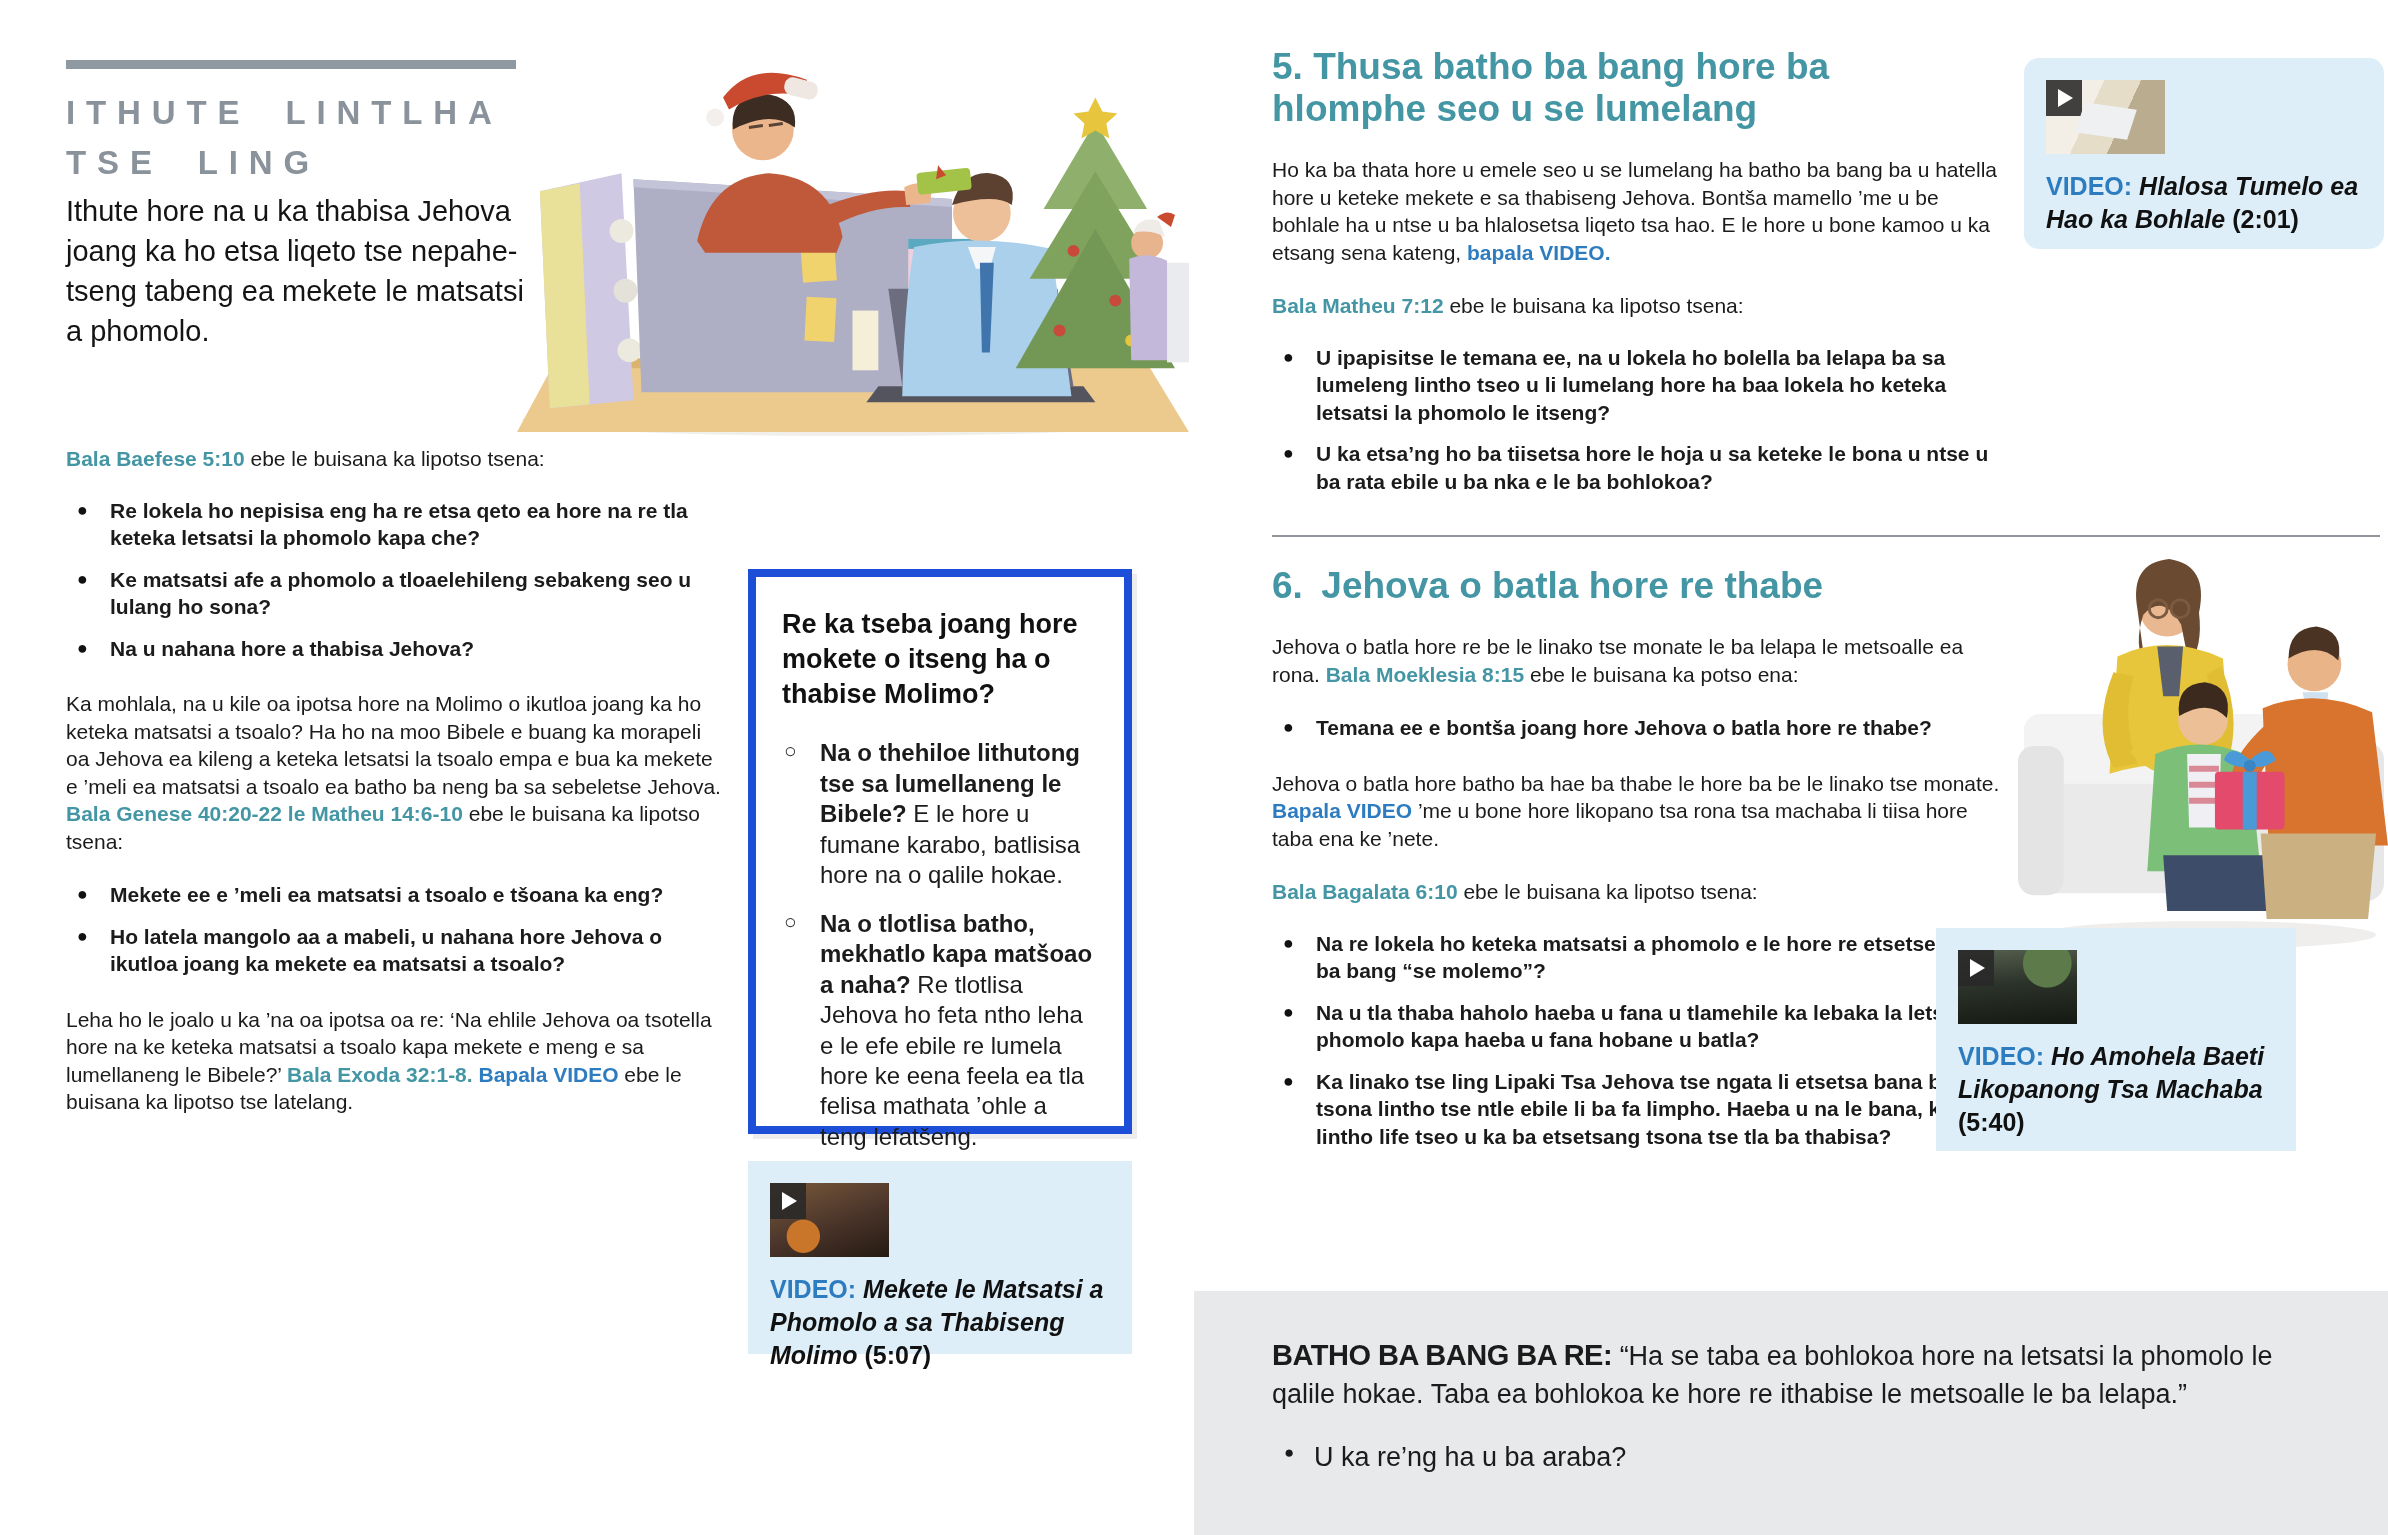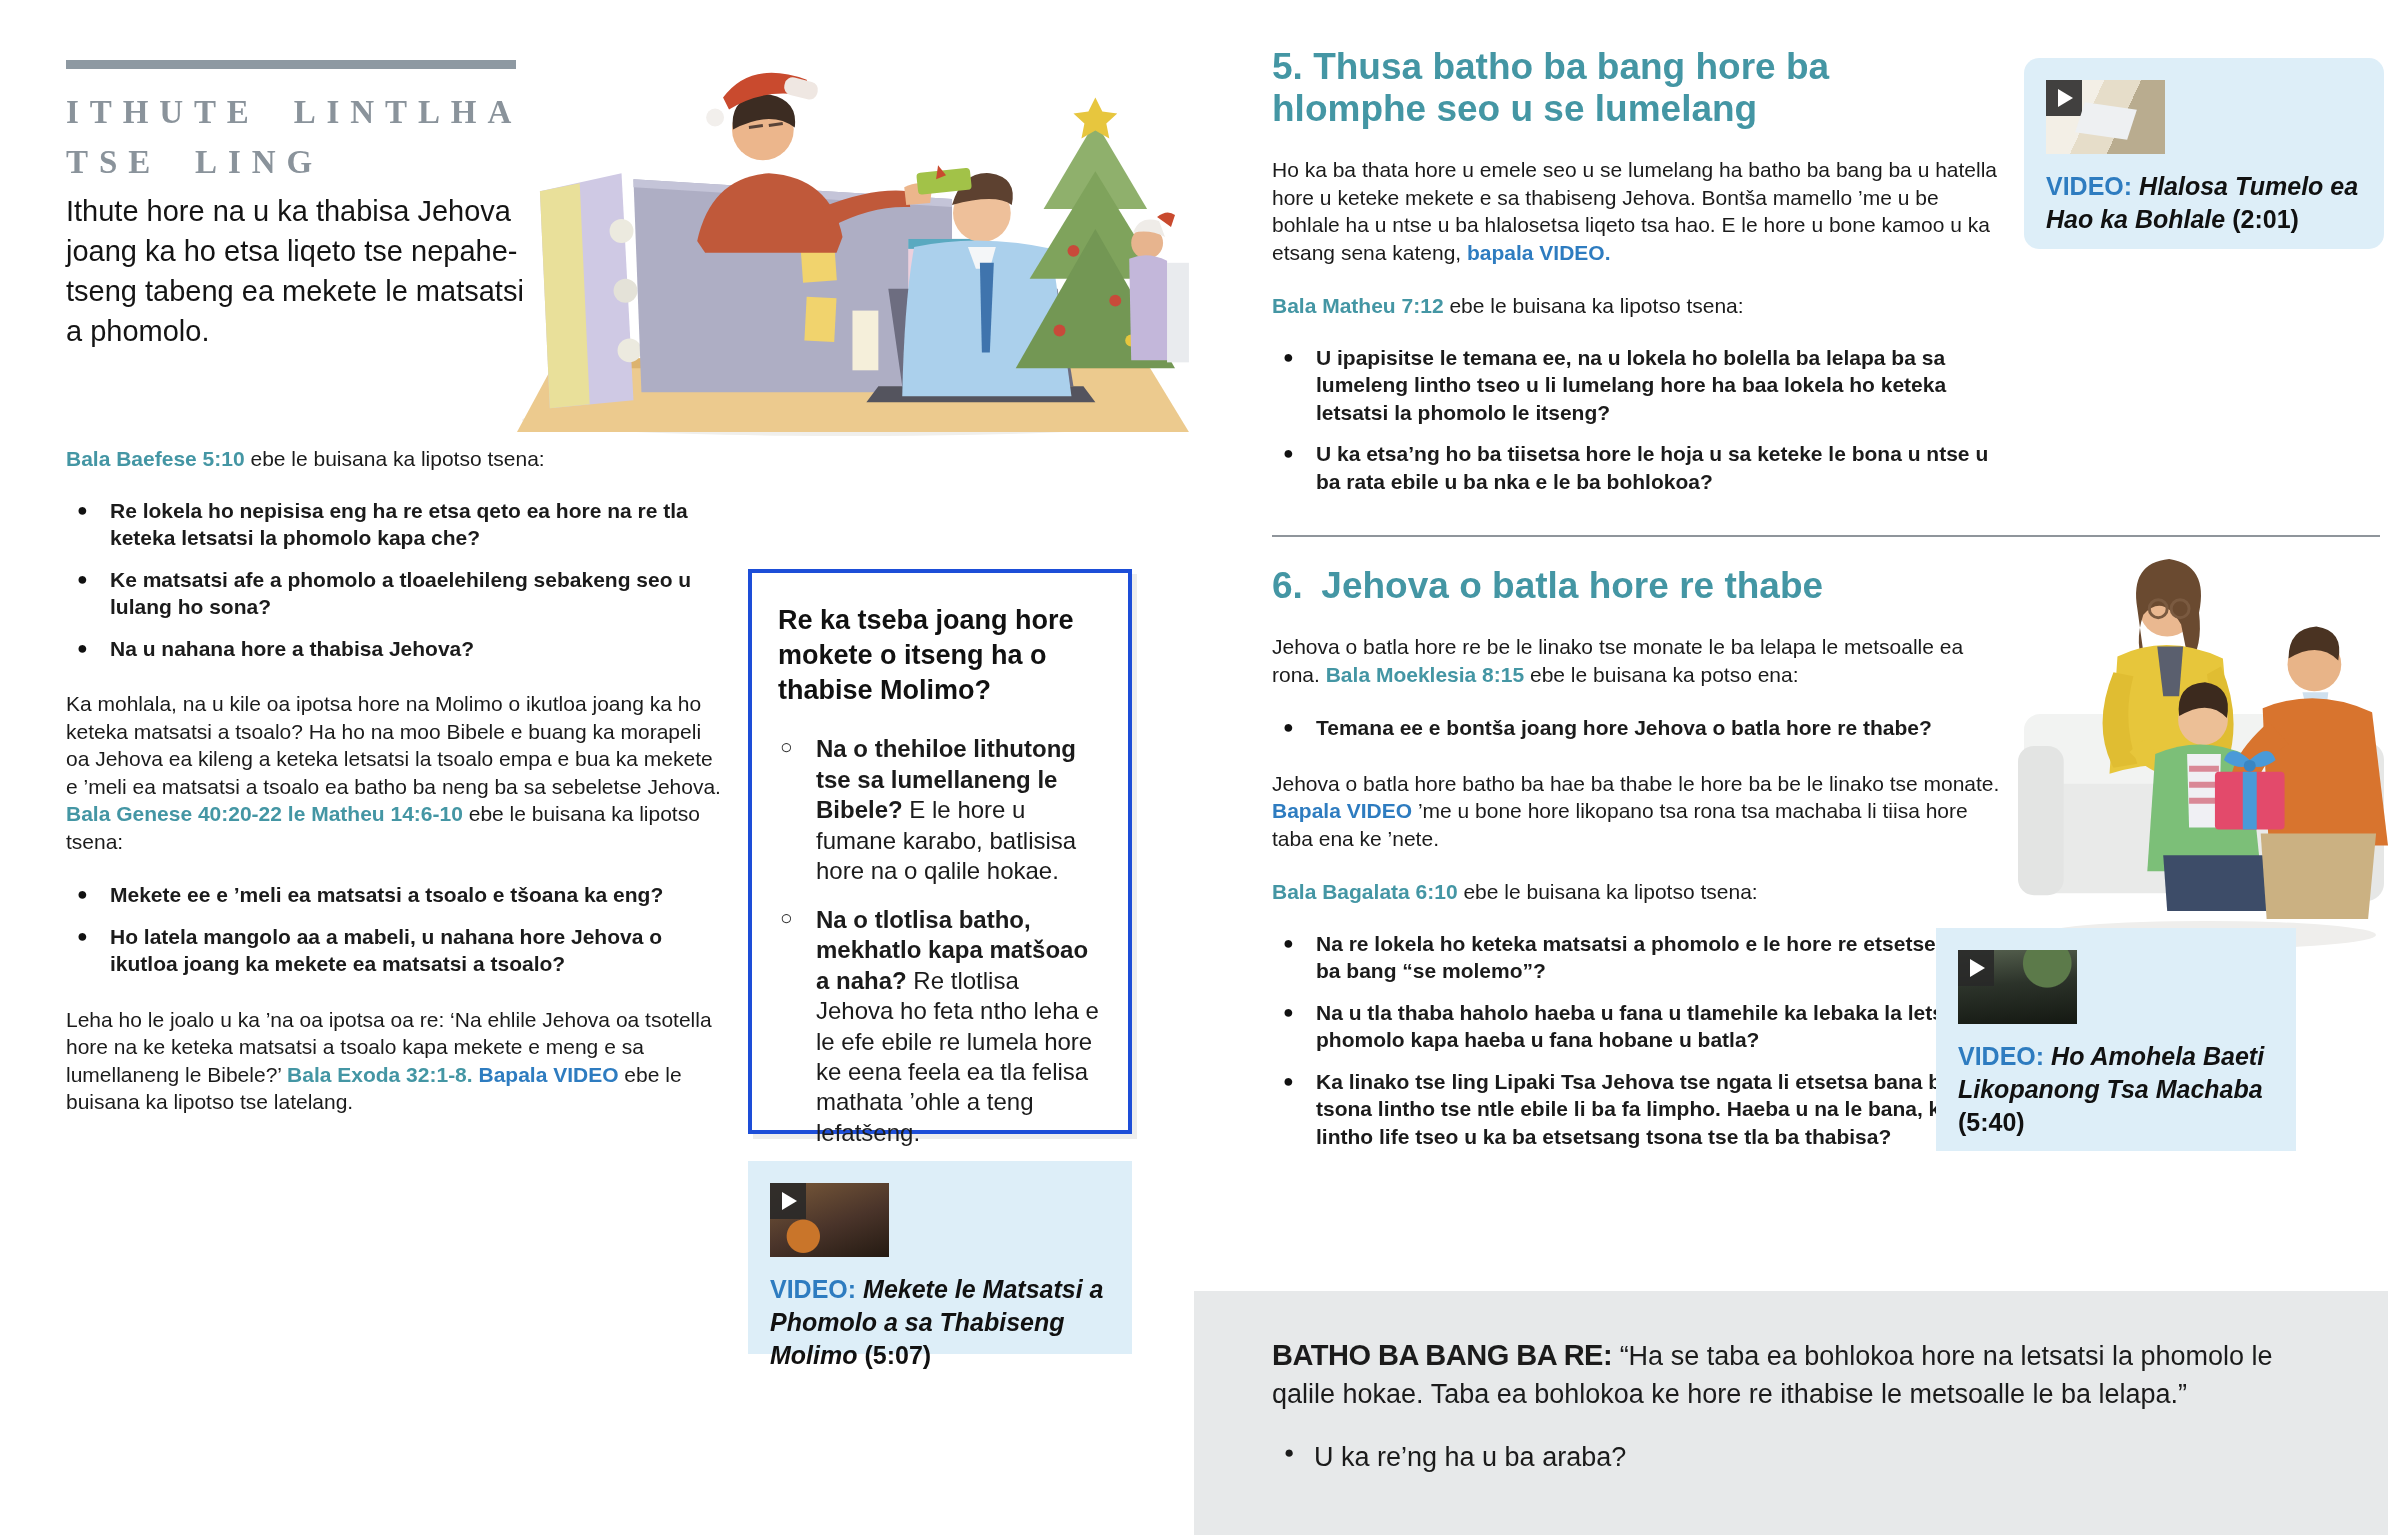--- a/index.html
+++ b/index.html
@@ -12,30 +12,30 @@
   p{margin:0 0 24px;}
   .sec{font-weight:700;color:#4496a4;font-size:37px;line-height:1.14;margin:0 0 26px;}
   .ref-link{color:#4496a4;font-weight:700;}
   .vlink{color:#2e7cc0;font-weight:700;}
   ul.dots{list-style:none;margin:0 0 28px;padding:0;font-weight:bold;}
   ul.dots li{position:relative;padding-left:44px;margin-bottom:14px;}
   ul.dots li::before{content:"●";position:absolute;left:11px;top:2px;font-size:18px;color:#111;}
   
   .kicker-bar{position:absolute;left:66px;top:60px;width:450px;height:9px;background:#8e99a2;}
   .kicker{position:absolute;left:66px;top:88px;width:488px;font-size:33px;font-weight:700;
-          color:#8a939b;letter-spacing:0.33em;word-spacing:0.45em;line-height:1.5;font-family:Liberation Serif, serif;}
+          color:#8a939b;letter-spacing:0.33em;word-spacing:0.45em;line-height:1.5;}
   .intro{position:absolute;left:66px;top:191px;width:470px;font-size:29px;line-height:1.38;color:#141414;}
   
   .col-left{position:absolute;left:66px;top:445px;width:661px;}
   .col-right-top{position:absolute;left:1272px;top:46px;width:736px;}
   .col-right-bot{position:absolute;left:1272px;top:565px;width:736px;}
   .divider{position:absolute;left:1272px;top:535px;width:1108px;height:0;border-top:2px solid #8f959b;}
   
   .sidebox{position:absolute;left:748px;top:569px;width:384px;height:565px;box-sizing:border-box;
-           border:4px solid #1d4ed8;background:#fff;padding:30px 26px;box-shadow:5px 5px 0 rgba(0,0,0,0.07);}
+           border:8px solid #1d4ed8;background:#fff;padding:30px 26px;box-shadow:5px 5px 0 rgba(0,0,0,0.07);}
   .sidebox h3{margin:0 0 26px;font-size:27px;line-height:1.3;color:#111;}
   .sidebox ul{list-style:none;margin:0;padding:0;}
   .sidebox li{position:relative;padding-left:38px;margin-bottom:18px;font-size:24px;line-height:1.27;}
   .sidebox li::before{content:"○";position:absolute;left:2px;top:0;font-size:21px;color:#333;}
   .sidebox .b{font-weight:700;}
   
   .video-box{position:absolute;background:#ddeef8;box-sizing:border-box;padding:22px;}
   .thumb{position:relative;width:119px;height:74px;margin-bottom:16px;}
   .play{position:absolute;left:0;top:0;width:36px;height:36px;background:rgba(40,40,40,.88);}
   .play::before{content:"";position:absolute;left:12px;top:9px;border-left:15px solid #fff;

